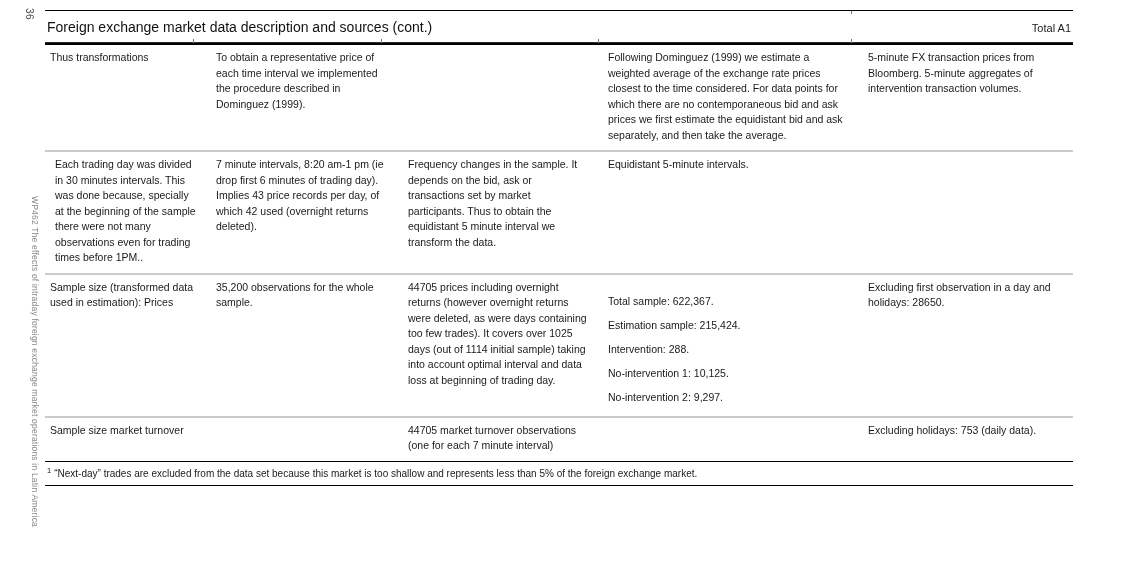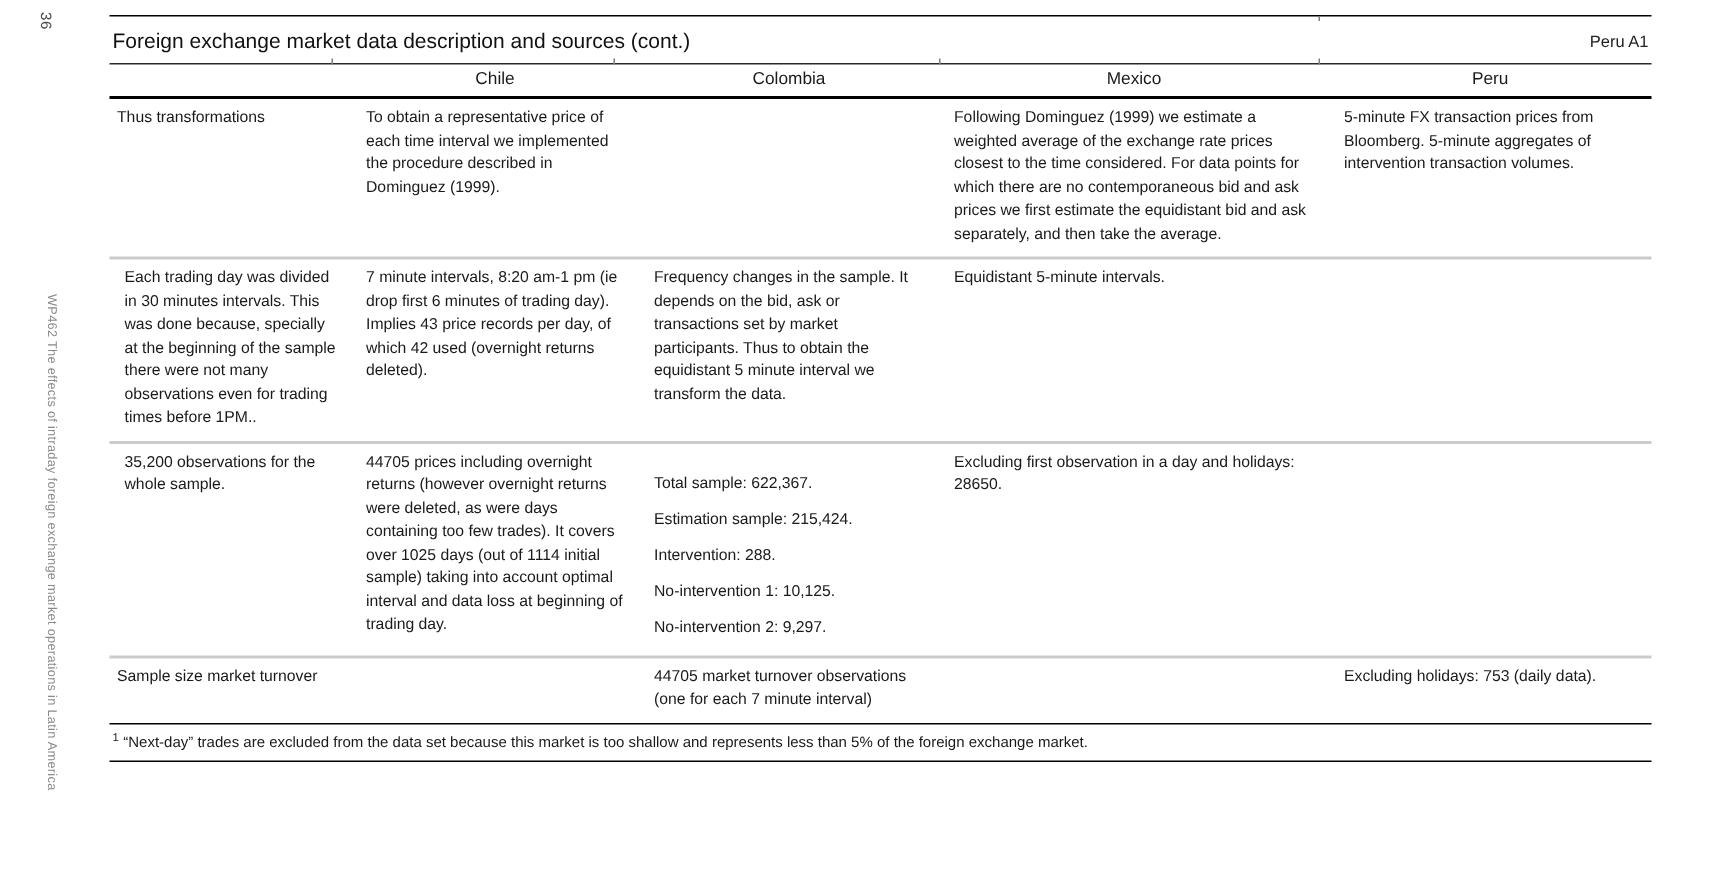--- a/index.html
+++ b/index.html
@@ -14,21 +14,21 @@
     writing-mode:vertical-rl;
     font-size:10px;color:#4a4a4a;letter-spacing:.5px;
   }
   .wp-label{
     position:absolute;left:30px;top:196px;
     writing-mode:vertical-rl;
     font-size:8.5px;color:#8a8a8a;letter-spacing:.2px;
   }
   
   .table-wrap{
-    position:absolute;left:73px;top:10px;width:1028px;
+    position:absolute;left:45px;top:10px;width:1028px;
     border-top:1.5px solid #000;
   }
   .title-row{
     display:flex;justify-content:space-between;align-items:flex-end;
     padding:8px 2px 7px 2px;position:relative;
   }
   .tick{position:absolute;width:1px;background:#7d7d7d;}
   .tick-top{top:0;height:3px;left:806px;}
   .title{font-size:14px;color:#111;}
   .table-label{font-size:11px;color:#222;padding-bottom:1px;}
@@ -59,56 +59,50 @@
 </head>
 <body>
 
 <div class="page-number">36</div>
 <div class="wp-label">WP462 The effects of intraday foreign exchange market operations in Latin America</div>
 
 <div class="table-wrap">
   <div class="title-row">
     <span class="tick tick-top"></span>
     <div class="title">Foreign exchange market data description and sources (cont.)</div>
-    <div class="table-label">Peru A1</div>
+    <div class="table-label">Total A1</div>
   </div>
 
   <div class="rule-title">
     <span class="tick" style="left:148px"></span>
     <span class="tick" style="left:336px"></span>
     <span class="tick" style="left:553px"></span>
     <span class="tick" style="left:806px"></span>
   </div>
 
-  <div class="grid header-row">
-    <div class="col-h"></div>
-    <div class="col-h">Chile</div>
-    <div class="col-h">Colombia</div>
-    <div class="col-h">Mexico</div>
-    <div class="col-h">Peru</div>
-  </div>
 
   <div class="rule-header"></div>
 
   <div class="grid row">
     <div class="cell row-header-cell">Thus transformations</div>
     <div class="cell">To obtain a representative price of each time interval we implemented the procedure described in Dominguez (1999).</div>
     <div class="cell"></div>
     <div class="cell">Following Dominguez (1999) we estimate a weighted average of the exchange rate prices closest to the time considered. For data points for which there are no contemporaneous bid and ask prices we first estimate the equidistant bid and ask separately, and then take the average.</div>
     <div class="cell">5-minute FX transaction prices from Bloomberg. 5-minute aggregates of intervention transaction volumes.</div>
   </div>
 
   <div class="grid row">
     <div class="cell">Each trading day was divided in 30 minutes intervals. This was done because, specially at the beginning of the sample there were not many observations even for trading times before 1PM..</div>
     <div class="cell">7 minute intervals, 8:20 am-1 pm (ie drop first 6 minutes of trading day). Implies 43 price records per day, of which 42 used (overnight returns deleted).</div>
     <div class="cell">Frequency changes in the sample. It depends on the bid, ask or transactions set by market participants. Thus to obtain the equidistant 5 minute interval we transform the data.</div>
     <div class="cell">Equidistant 5-minute intervals.</div>
   </div>
 
   <div class="grid row">
+    <div class="cell row-header-cell">Sample size (transformed data used in estimation): Prices</div>
     <div class="cell">35,200 observations for the whole sample.</div>
     <div class="cell">44705 prices including overnight returns (however overnight returns were deleted, as were days containing too few trades). It covers over 1025 days (out of 1114 initial sample) taking into account optimal interval and data loss at beginning of trading day.</div>
     <div class="cell para-spaced">Total sample: 622,367.
 Estimation sample: 215,424.
 Intervention: 288.
 No-intervention 1: 10,125.
 No-intervention 2: 9,297.</div>
     <div class="cell">Excluding first observation in a day and holidays: 28650.</div>
   </div>
 

